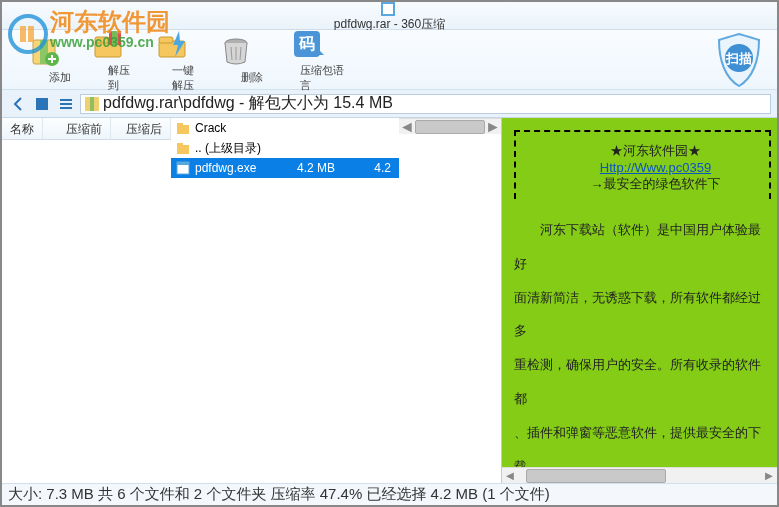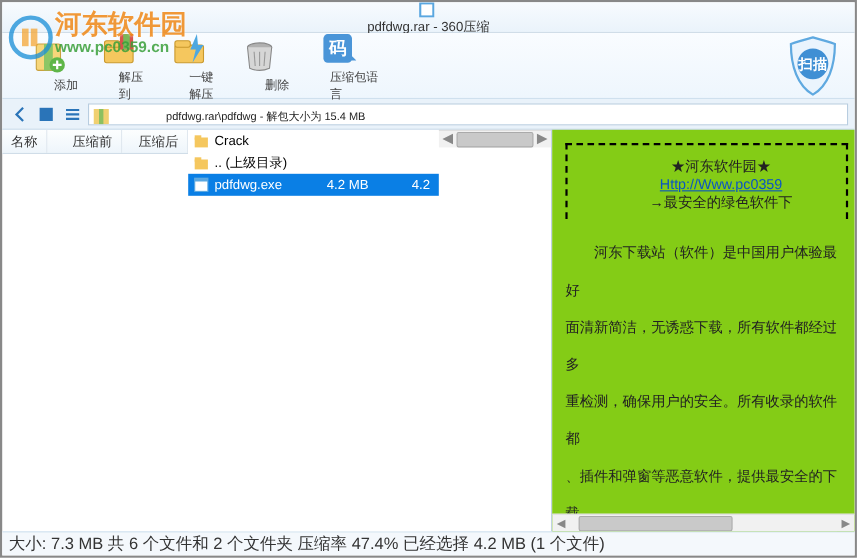--- a/index.html
+++ b/index.html
@@ -19,21 +19,21 @@
 .tool-icon { width: 34px; height: 34px; display: flex; align-items: center; justify-content: center; margin-bottom: 2px; }
 .tool-label { font-size: 11px; color: #444; margin-left: 32px; }
 .scan-badge { position: absolute; right: 10px; top: 2px; width: 56px; height: 56px; display: flex; align-items: center; justify-content: center; }
 
 .watermark { position: absolute; left: 6px; top: 4px; z-index: 50; pointer-events: none; opacity: 0.85; }
 .watermark .wm-text { font-size: 24px; font-weight: bold; color: #f08816; text-shadow: 0 0 2px #fff; }
 .watermark .wm-sub { font-size: 14px; color: #3aa03a; font-weight: bold; margin-top: -4px; }
 
 .navbar { height: 28px; background: #e9f2fa; display: flex; align-items: center; padding: 0 6px; border-bottom: 1px solid #c5d8e8; gap: 4px; }
 .nav-btn { width: 20px; height: 20px; display: flex; align-items: center; justify-content: center; color: #2a74b8; cursor: default; }
-.addr-bar { flex: 1; height: 20px; background: #fff; border: 1px solid #b8cde0; display: flex; align-items: flex-end; padding: 0 4px; font-size: 10px; gap: 48px; }
+.addr-bar { flex: 1; height: 20px; background: #fff; border: 1px solid #b8cde0; display: flex; align-items: center; padding: 0 4px; font-size: 16px; }
 .addr-icon { width: 14px; height: 14px; margin-right: 4px; display: inline-flex; }
 .addr-text { color: #222; }
 
 .content-area { display: flex; height: calc(100% - 28px - 60px - 28px - 22px); }
 .file-panel { flex: 0 0 500px; display: flex; flex-direction: row; border-right: 1px solid #b8cde0; }
 .col-headers { height: 22px; background: linear-gradient(#fcfefe,#eef5fb); display: flex; border-bottom: 1px solid #d0dde8; font-size: 12px; color: #333; }
 .col-h { padding: 3px 8px; border-right: 1px solid #e0e8ef; }
 .col-name { flex: 1; }
 .col-before { width: 68px; text-align: right; }
 .col-after { width: 60px; text-align: right; }

